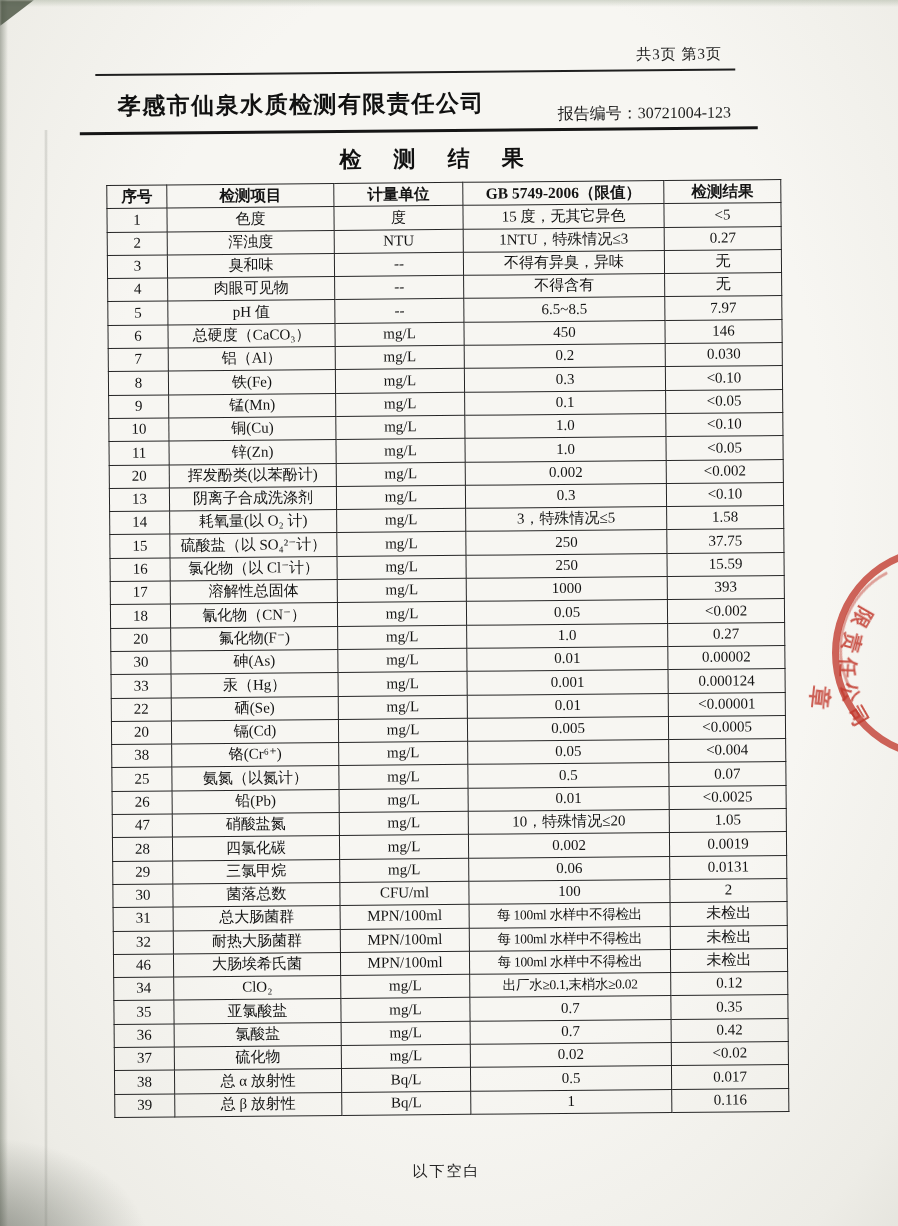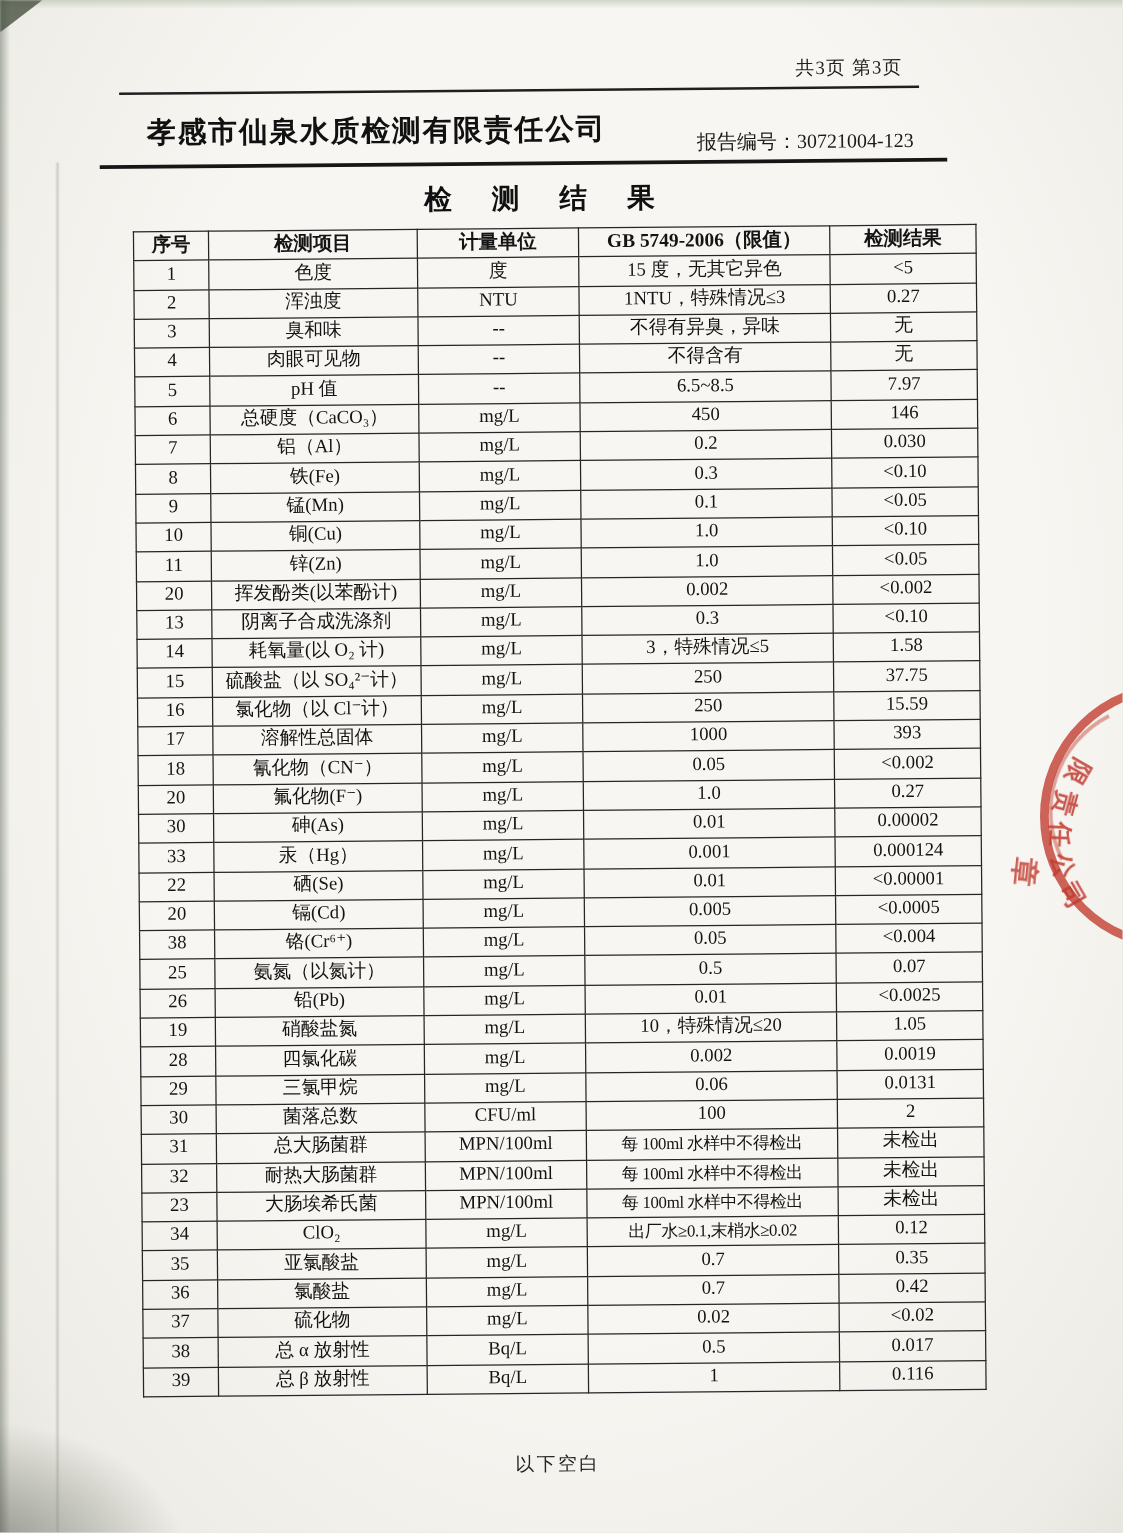--- a/index.html
+++ b/index.html
@@ -307,21 +307,21 @@
             <td class="c4">0.07</td>
           </tr>
           <tr>
             <td class="c0">26</td>
             <td class="c1">铅(Pb)</td>
             <td class="c2">mg/L</td>
             <td class="c3">0.01</td>
             <td class="c4">&lt;0.0025</td>
           </tr>
           <tr>
-            <td class="c0">19</td>
+            <td class="c0">47</td>
             <td class="c1">硝酸盐氮</td>
             <td class="c2">mg/L</td>
             <td class="c3">10，特殊情况≤20</td>
             <td class="c4">1.05</td>
           </tr>
           <tr>
             <td class="c0">28</td>
             <td class="c1">四氯化碳</td>
             <td class="c2">mg/L</td>
             <td class="c3">0.002</td>
@@ -349,21 +349,21 @@
             <td class="c4">未检出</td>
           </tr>
           <tr>
             <td class="c0">32</td>
             <td class="c1">耐热大肠菌群</td>
             <td class="c2">MPN/100ml</td>
             <td class="c3 small">每 100ml 水样中不得检出</td>
             <td class="c4">未检出</td>
           </tr>
           <tr>
-            <td class="c0">23</td>
+            <td class="c0">46</td>
             <td class="c1">大肠埃希氏菌</td>
             <td class="c2">MPN/100ml</td>
             <td class="c3 small">每 100ml 水样中不得检出</td>
             <td class="c4">未检出</td>
           </tr>
           <tr>
             <td class="c0">34</td>
             <td class="c1">ClO₂</td>
             <td class="c2">mg/L</td>
             <td class="c3 small">出厂水≥0.1,末梢水≥0.02</td>

